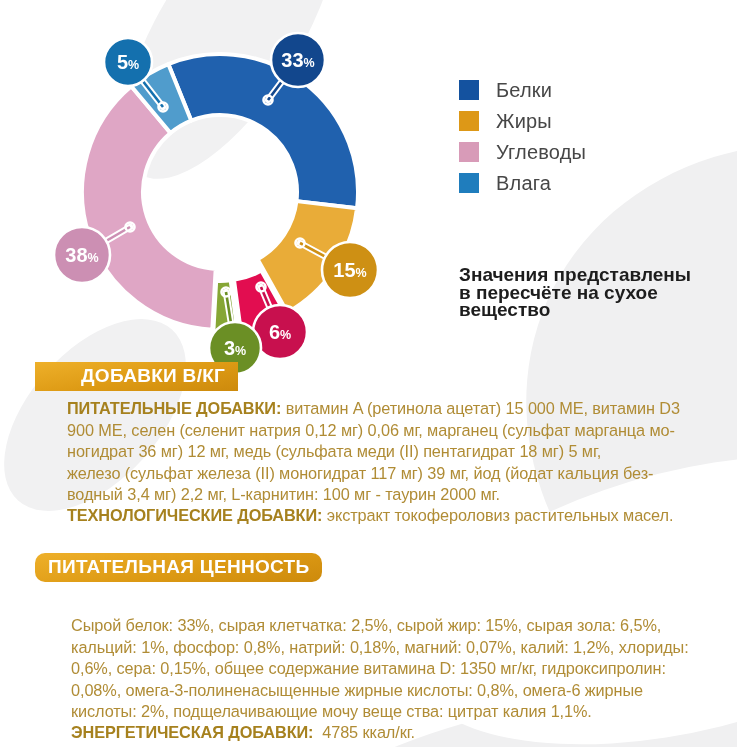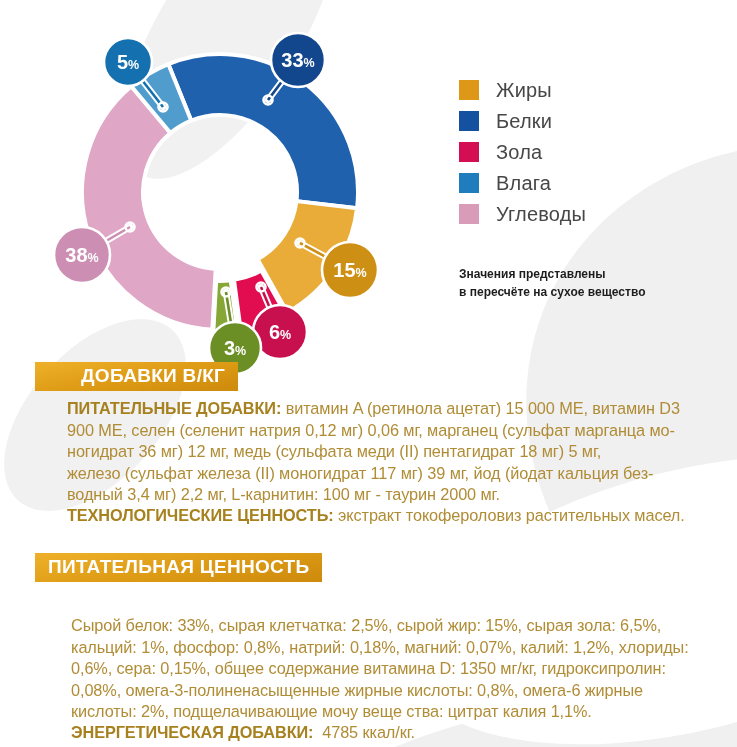--- a/index.html
+++ b/index.html
@@ -21,33 +21,33 @@
 
   #donut{position:absolute;left:30px;top:20px;}
 
   
   #legend{position:absolute;left:459px;top:80px;}
   .legend-item{display:flex;align-items:center;margin-bottom:11px;height:20px;}
   .legend-swatch{width:20px;height:20px;margin-right:17px;flex:0 0 auto;}
   .legend-label{font-size:20px;color:#474747;letter-spacing:0.2px;}
   #chart-note{
     position:absolute;left:459px;top:266px;width:270px;
-    font-size:12px;font-weight:bold;color:#1d1d1d;line-height:17.5px;
+    font-size:19px;font-weight:bold;color:#1d1d1d;line-height:17.5px;
     white-space:pre-wrap;
   }
 
   
   .badge{
     display:inline-block;
     background:linear-gradient(170deg,#eeb02a 0%,#dd9a14 55%,#cd8a0c 100%);
     color:#ffffff;font-weight:bold;font-size:19px;letter-spacing:0.3px;
     padding:3px 13px 4px 13px;
   }
   #badge-additives{position:absolute;left:35px;top:362px;padding-left:46px;}
-  #badge-nutrition{position:absolute;left:35px;top:553px;}
+  #badge-nutrition{position:absolute;left:35px;top:553px;border-radius:10px;}
   .gold-par{
     position:absolute;left:35px;width:682px;
     font-size:16.3px;line-height:21.4px;color:#b08c35;
     white-space:pre-wrap;letter-spacing:-0.1px;
   }
   .gold-par b{color:#a6811e;}
   #par-additives{top:382px;margin-left:32px;}
   #par-nutrition{top:599px;margin-left:36px;}
 </style>
 </head>
@@ -99,50 +99,46 @@
       <text x="205" y="335" text-anchor="middle" fill="#ffffff" font-weight="bold" font-size="20"><tspan>3</tspan><tspan font-size="12.5">%</tspan></text>
       <circle cx="52" cy="235" r="28" fill="#CC8FB3" stroke="#ffffff" stroke-width="2.6"></circle>
       <text x="52" y="242" text-anchor="middle" fill="#ffffff" font-weight="bold" font-size="20"><tspan>38</tspan><tspan font-size="12.5">%</tspan></text>
       <circle cx="98" cy="42" r="24" fill="#1470AE" stroke="#ffffff" stroke-width="2.6"></circle>
       <text x="98" y="49" text-anchor="middle" fill="#ffffff" font-weight="bold" font-size="20"><tspan>5</tspan><tspan font-size="12.5">%</tspan></text>
     </g>
   </svg>
 
 <div id="legend">
     <div class="legend-item">
+      <span class="legend-swatch" style="background: rgb(20, 82, 159);"></span>
+      <span class="legend-label">Белки</span>
+    </div>
+    <div class="legend-item">
       <span class="legend-swatch" style="background: rgb(221, 152, 23);"></span>
       <span class="legend-label">Жиры</span>
     </div>
     <div class="legend-item">
-      <span class="legend-swatch" style="background: rgb(20, 82, 159);"></span>
-      <span class="legend-label">Белки</span>
-    </div>
-    <div class="legend-item">
-      <span class="legend-swatch" style="background: rgb(212, 14, 82);"></span>
-      <span class="legend-label">Зола</span>
+      <span class="legend-swatch" style="background: rgb(216, 155, 184);"></span>
+      <span class="legend-label">Углеводы</span>
     </div>
     <div class="legend-item">
       <span class="legend-swatch" style="background: rgb(31, 125, 189);"></span>
       <span class="legend-label">Влага</span>
-    </div>
-    <div class="legend-item">
-      <span class="legend-swatch" style="background: rgb(216, 155, 184);"></span>
-      <span class="legend-label">Углеводы</span>
     </div>
   </div>
 <div id="chart-note">Значения представлены
 в пересчёте на сухое вещество</div>
 
 <div class="badge" id="badge-additives">ДОБАВКИ В/КГ</div>
 <p class="gold-par" id="par-additives"><b>ПИТАТЕЛЬНЫЕ ДОБАВКИ:</b><span> витамин A (ретинола ацетат) 15 000 МЕ, витамин D3
 900 МЕ, селен (селенит натрия 0,12 мг) 0,06 мг, марганец (сульфат марганца мо-
 ногидрат 36 мг) 12 мг, медь (сульфата меди (II) пентагидрат 18 мг) 5 мг,
 железо (сульфат железа (II) моногидрат 117 мг) 39 мг, йод (йодат кальция без-
 водный 3,4 мг) 2,2 мг, L-карнитин: 100 мг - таурин 2000 мг.
-</span><b>ТЕХНОЛОГИЧЕСКИЕ ЦЕННОСТЬ:</b><span> экстракт токофероловиз растительных масел.</span></p>
+</span><b>ТЕХНОЛОГИЧЕСКИЕ ДОБАВКИ:</b><span> экстракт токофероловиз растительных масел.</span></p>
 
 <div class="badge" id="badge-nutrition">ПИТАТЕЛЬНАЯ ЦЕННОСТЬ</div>
 <p class="gold-par" id="par-nutrition"><span>Сырой белок: 33%, сырая клетчатка: 2,5%, сырой жир: 15%, сырая зола: 6,5%,
 кальций: 1%, фосфор: 0,8%, натрий: 0,18%, магний: 0,07%, калий: 1,2%, хлориды:
 0,6%, сера: 0,15%, общее содержание витамина D: 1350 мг/кг, гидроксипролин:
 0,08%, омега-3-полиненасыщенные жирные кислоты: 0,8%, омега-6 жирные
 кислоты: 2%, подщелачивающие мочу веще ства: цитрат калия 1,1%.
 </span><b>ЭНЕРГЕТИЧЕСКАЯ ДОБАВКИ:</b><span>  4785 ккал/кг.</span></p>
 
 </body></html>

